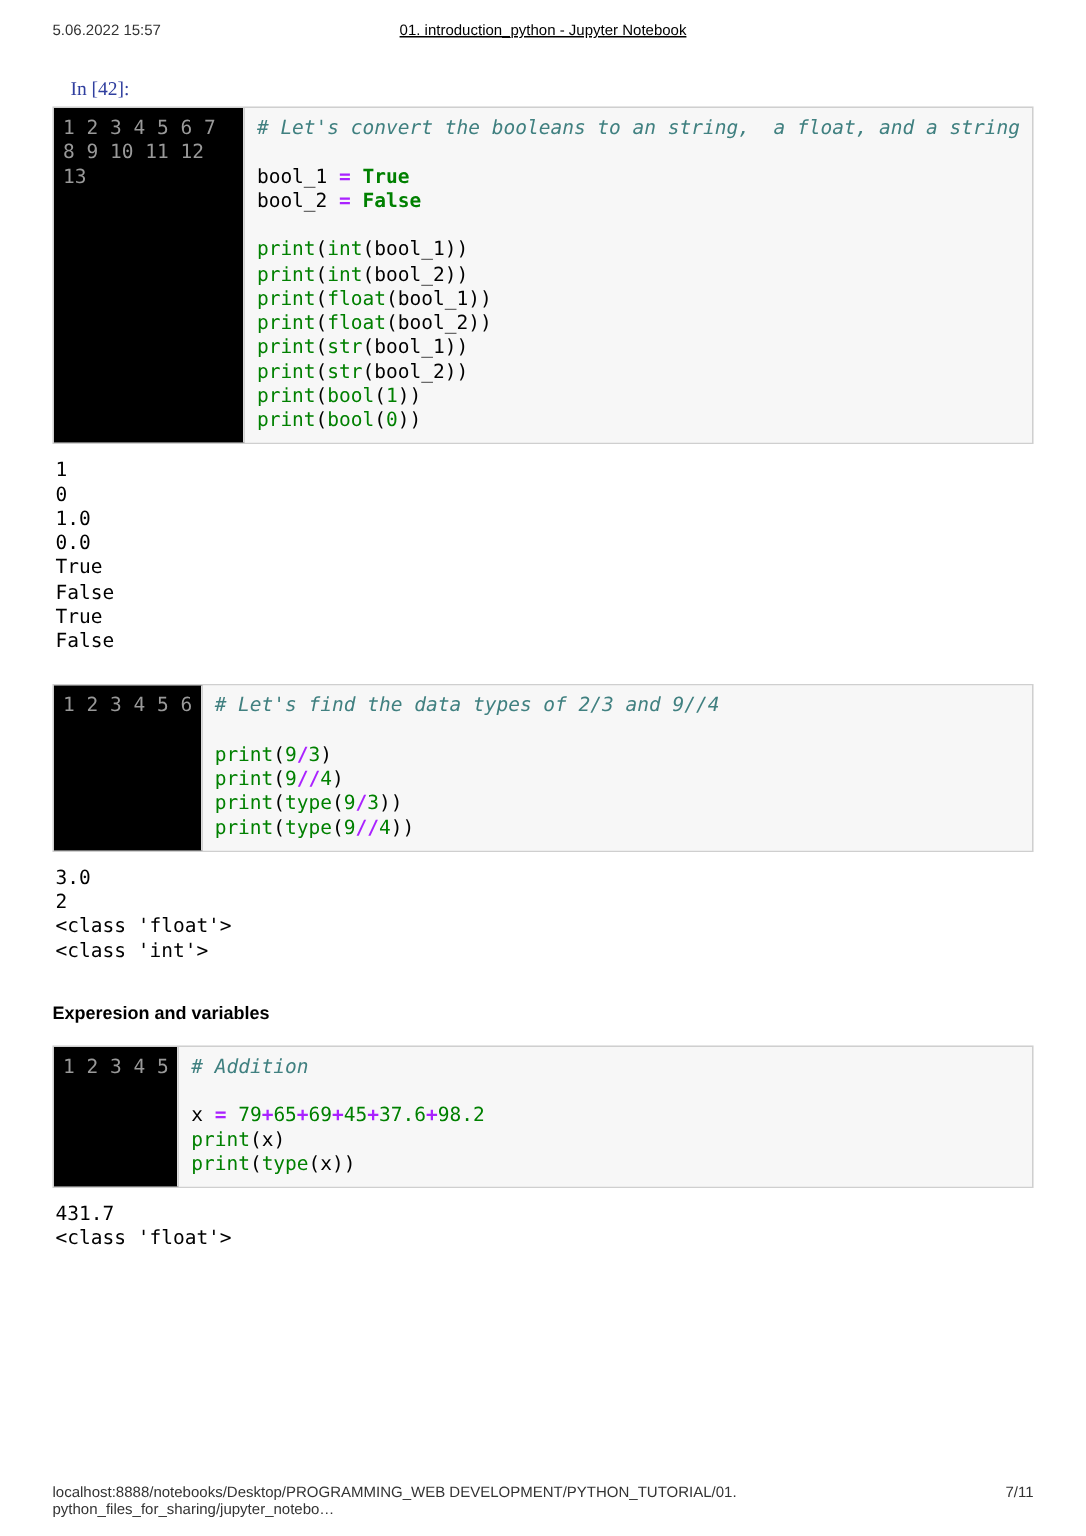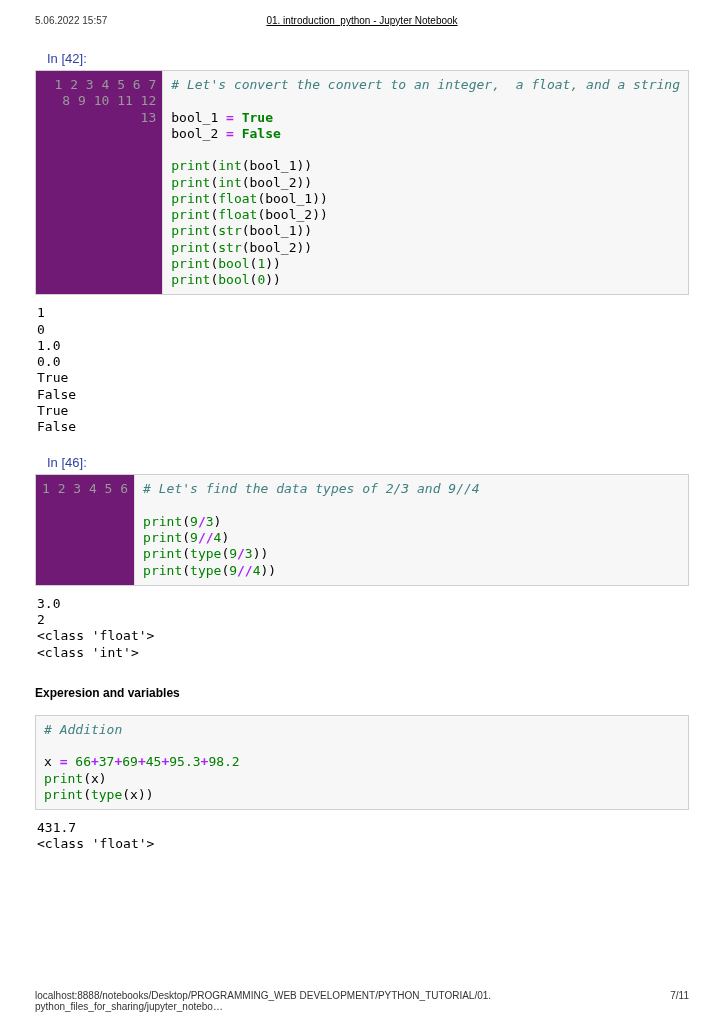--- a/index.html
+++ b/index.html
@@ -27,35 +27,35 @@
   .header-center {
     position: absolute;
     left: 50%;
     transform: translateX(-50%);
     top: 15px;
     font-size: 10px;
     text-decoration: underline;
   }
   .prompt {
     color: #303F9F;
-    font-family: Liberation Sans, sans-serif;
+    font-family: Liberation Serif, serif;
     font-size: 13px;
     margin-bottom: 4px;
     margin-left: 12px;
   }
   .code-box {
     border: 1px solid #cfcfcf;
     display: flex;
     margin-bottom: 10px;
     background: #f7f7f7;
   }
   .gutter {
-    background: #701a75;
+    background: #000000;
     color: #999;
-    text-align: right;
+    text-align: left;
     padding: 6px 6px;
     font-family: monospace;
     font-size: 13px;
     line-height: 1.25;
     border-right: 1px solid #ddd;
     user-select: none;
     min-width: 22px;
   }
   .code {
     background: #f7f7f7;
@@ -114,21 +114,21 @@
 4
 5
 6
 7
 8
 9
 10
 11
 12
 13</div>
-    <div class="code"><span class="c-comment"># Let's convert the convert to an integer,  a float, and a string</span>
+    <div class="code"><span class="c-comment"># Let's convert the booleans to an string,  a float, and a string</span>
 
 <span>bool_1 </span><span class="c-op">=</span><span class="c-keyword"> True</span>
 <span>bool_2 </span><span class="c-op">=</span><span class="c-keyword"> False</span>
 
 <span class="c-builtin">print</span><span>(</span><span class="c-builtin">int</span><span>(bool_1))</span>
 <span class="c-builtin">print</span><span>(</span><span class="c-builtin">int</span><span>(bool_2))</span>
 <span class="c-builtin">print</span><span>(</span><span class="c-builtin">float</span><span>(bool_1))</span>
 <span class="c-builtin">print</span><span>(</span><span class="c-builtin">float</span><span>(bool_2))</span>
 <span class="c-builtin">print</span><span>(</span><span class="c-builtin">str</span><span>(bool_1))</span>
 <span class="c-builtin">print</span><span>(</span><span class="c-builtin">str</span><span>(bool_2))</span>
@@ -137,21 +137,20 @@
   </div>
   <div class="output">1
 0
 1.0
 0.0
 True
 False
 True
 False</div>
 
-  <div class="prompt">In [46]:</div>
   <div class="code-box">
     <div class="gutter">1
 2
 3
 4
 5
 6</div>
     <div class="code"><span class="c-comment"># Let's find the data types of 2/3 and 9//4</span>
 
 <span class="c-builtin">print</span><span>(</span><span class="c-num">9</span><span class="c-op">/</span><span class="c-num">3</span><span>)</span>
@@ -160,23 +159,28 @@
 <span class="c-builtin">print</span><span>(</span><span class="c-builtin">type</span><span>(</span><span class="c-num">9</span><span class="c-op">//</span><span class="c-num">4</span><span>))</span></div>
   </div>
   <div class="output">3.0
 2
 &lt;class 'float'&gt;
 &lt;class 'int'&gt;</div>
 
   <h2 class="section">Experesion and variables</h2>
 
   <div class="code-box">
+    <div class="gutter">1
+2
+3
+4
+5</div>
     <div class="code"><span class="c-comment"># Addition</span>
 
-<span>x </span><span class="c-op">=</span><span class="c-num"> 66</span><span class="c-op">+</span><span class="c-num">37</span><span class="c-op">+</span><span class="c-num">69</span><span class="c-op">+</span><span class="c-num">45</span><span class="c-op">+</span><span class="c-num">95.3</span><span class="c-op">+</span><span class="c-num">98.2</span>
+<span>x </span><span class="c-op">=</span><span class="c-num"> 79</span><span class="c-op">+</span><span class="c-num">65</span><span class="c-op">+</span><span class="c-num">69</span><span class="c-op">+</span><span class="c-num">45</span><span class="c-op">+</span><span class="c-num">37.6</span><span class="c-op">+</span><span class="c-num">98.2</span>
 <span class="c-builtin">print</span><span>(</span><span>x</span><span>)</span>
 <span class="c-builtin">print</span><span>(</span><span class="c-builtin">type</span><span>(</span><span>x</span><span>))</span></div>
   </div>
   <div class="output">431.7
 &lt;class 'float'&gt;</div>
 
   <div class="footer">
     <span>localhost:8888/notebooks/Desktop/PROGRAMMING_WEB DEVELOPMENT/PYTHON_TUTORIAL/01. python_files_for_sharing/jupyter_notebo…</span>
     <span>7/11</span>
   </div>

